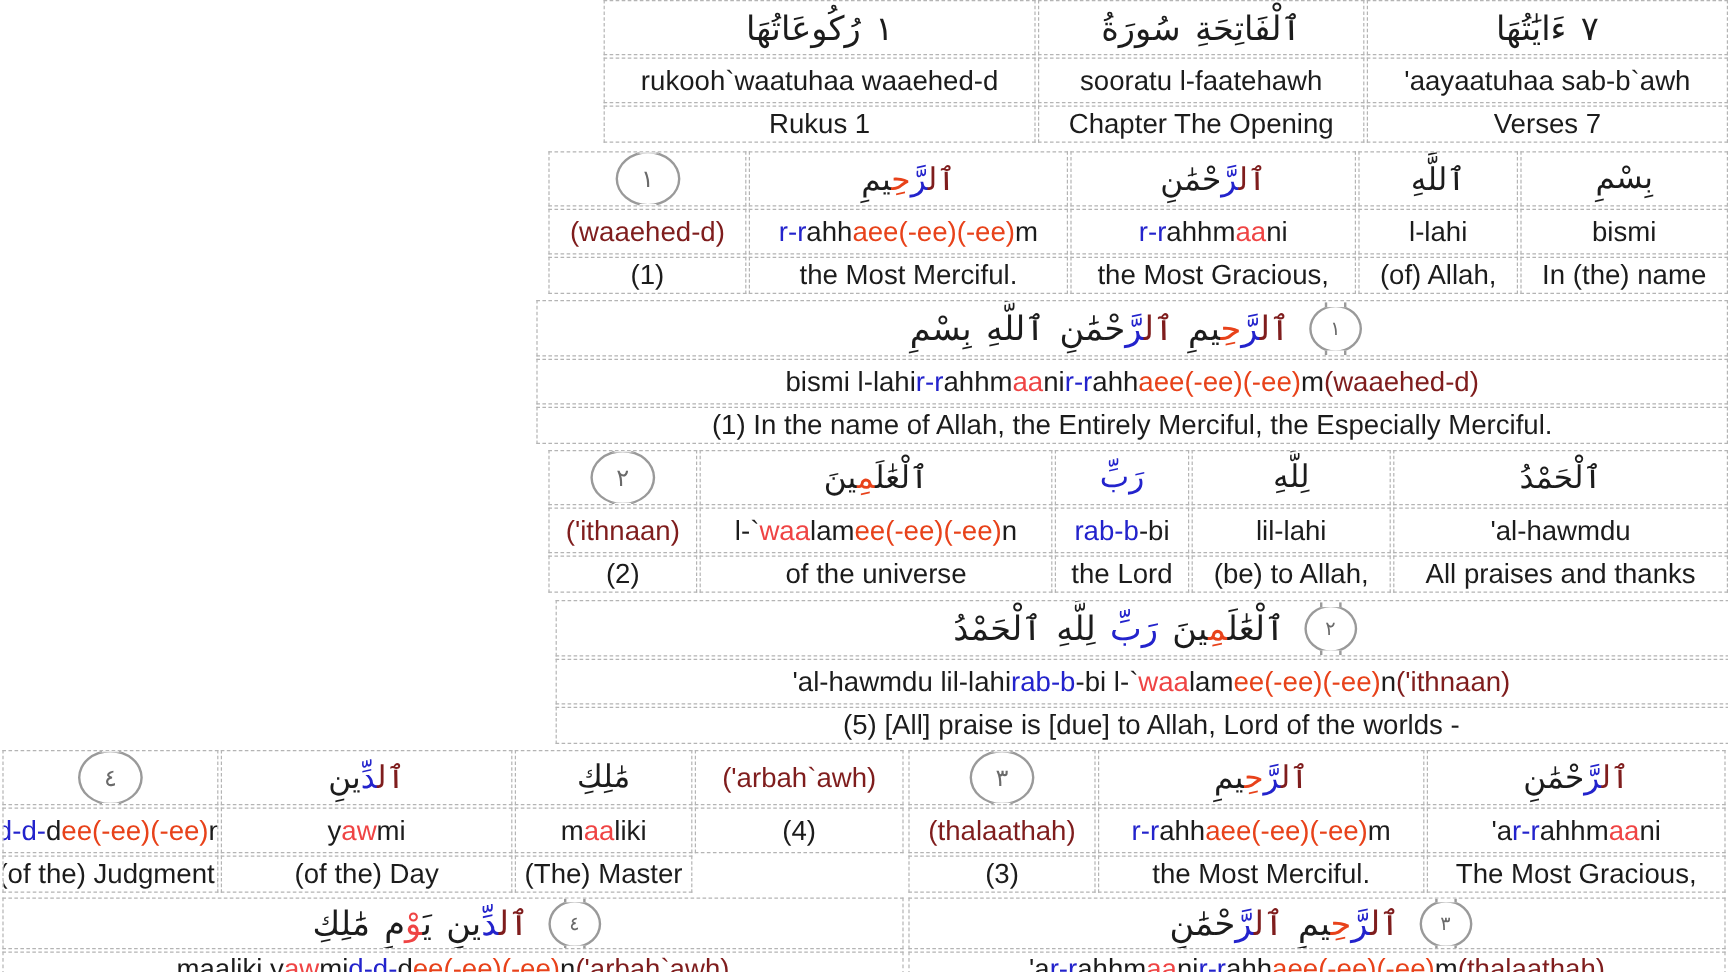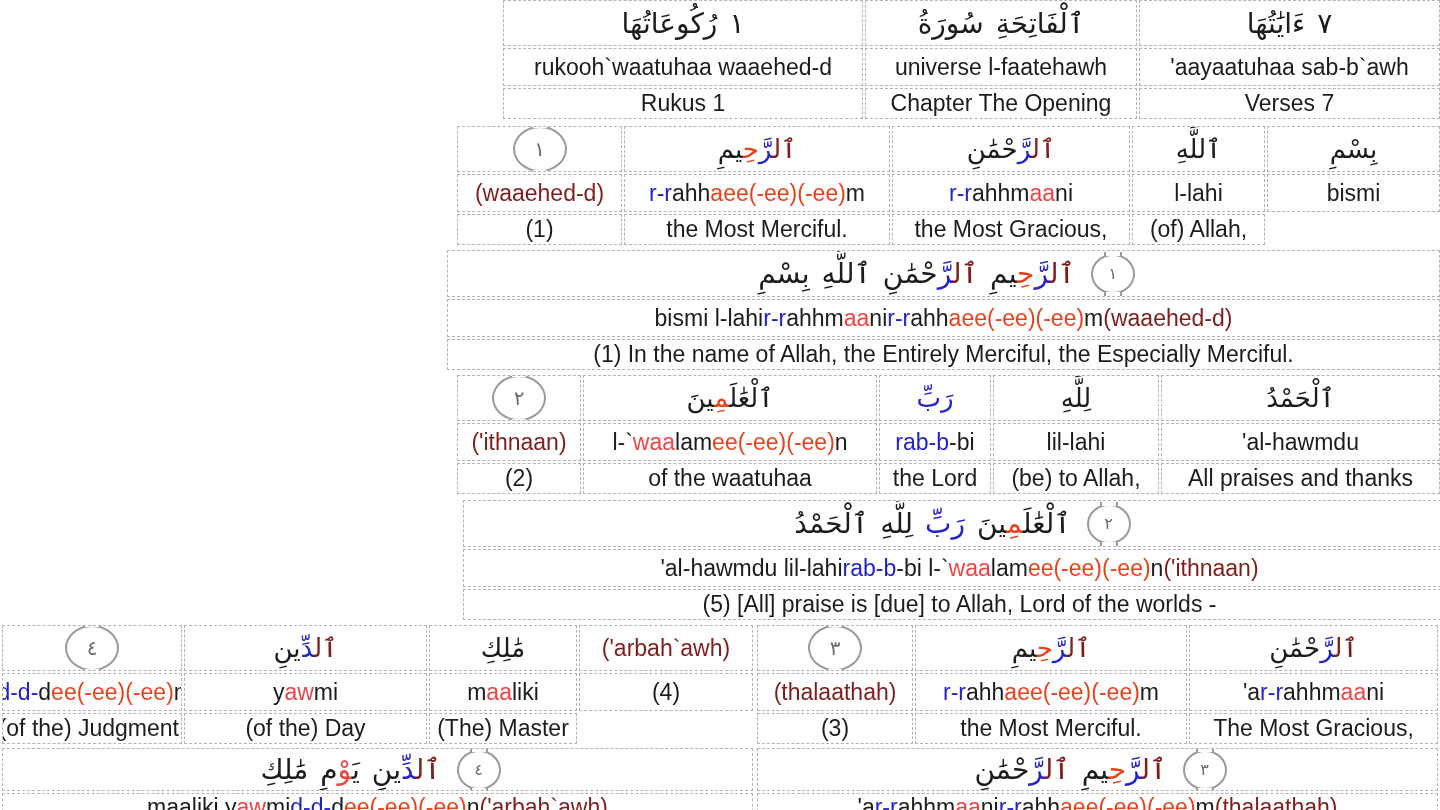--- a/index.html
+++ b/index.html
@@ -63,21 +63,21 @@
       <span class="w"><span class="c-dark">ٱلْفَاتِحَةِ</span></span>
     </div>
   <div class="cell ar ar-big">
       <span class="w"><span class="c-dark">ءَايَٰتُهَا</span></span>
       <span class="w"><span class="c-dark">٧</span></span>
     </div>
   <div class="cell lat">
       <span class="c-dark">rukooh`waatuhaa waaehed-d</span>
     </div>
   <div class="cell lat">
-      <span class="c-dark">universe l-faatehawh</span>
+      <span class="c-dark">sooratu l-faatehawh</span>
     </div>
   <div class="cell lat">
       <span class="c-dark">'aayaatuhaa sab-b`awh</span>
     </div>
   <div class="cell lat">Rukus 1</div>
   <div class="cell lat">Chapter The Opening</div>
   <div class="cell lat">Verses 7</div>
 </div>
 
 <div class="tbl" id="v1">
@@ -114,20 +114,21 @@
   <div class="cell lat">
       <span class="c-dark">l-lahi</span>
     </div>
   <div class="cell lat">
       <span class="c-dark">bismi</span>
     </div>
   <div class="cell lat">(1)</div>
   <div class="cell lat">the Most Merciful.</div>
   <div class="cell lat">the Most Gracious,</div>
   <div class="cell lat">(of) Allah,</div>
+  <div class="cell lat">In (the) name</div>
 </div>
 
 <div class="tbl" id="fv1">
   <div class="cell ar ar-big">
       <span><span class="w"><span class="c-dark">بِسْمِ</span></span><span class="w"><span class="c-dark">ٱللَّهِ</span></span><span class="w"><span class="c-gray">ٱل</span><span class="c-blue">رَّ</span><span class="c-dark">حْمَٰنِ</span></span><span class="w"><span class="c-gray">ٱل</span><span class="c-blue">رَّ</span><span class="c-red">حِ</span><span class="c-dark">يمِ</span></span></span>
       <span class="circ circ-sm">١</span>
     </div>
   <div class="cell lat">
       <span class="c-dark">bismi l-lahi </span>
       <span class="c-blue">r-r</span>
@@ -173,21 +174,21 @@
       <span class="c-blue">rab-b</span>
       <span class="c-dark">-bi</span>
     </div>
   <div class="cell lat">
       <span class="c-dark">lil-lahi</span>
     </div>
   <div class="cell lat">
       <span class="c-dark">'al-hawmdu</span>
     </div>
   <div class="cell lat">(2)</div>
-  <div class="cell lat">of the waatuhaa</div>
+  <div class="cell lat">of the universe</div>
   <div class="cell lat">the Lord</div>
   <div class="cell lat">(be) to Allah,</div>
   <div class="cell lat">All praises and thanks</div>
 </div>
 
 <div class="tbl" id="fv2">
   <div class="cell ar ar-big">
       <span><span class="w"><span class="c-dark">ٱلْحَمْدُ</span></span><span class="w"><span class="c-dark">لِلَّهِ</span></span><span class="w"><span class="c-blue">رَبِّ</span></span><span class="w"><span class="c-dark">ٱلْعَٰلَ</span><span class="c-red">مِ</span><span class="c-dark">ينَ</span></span></span>
       <span class="circ circ-sm">٢</span>
     </div>

